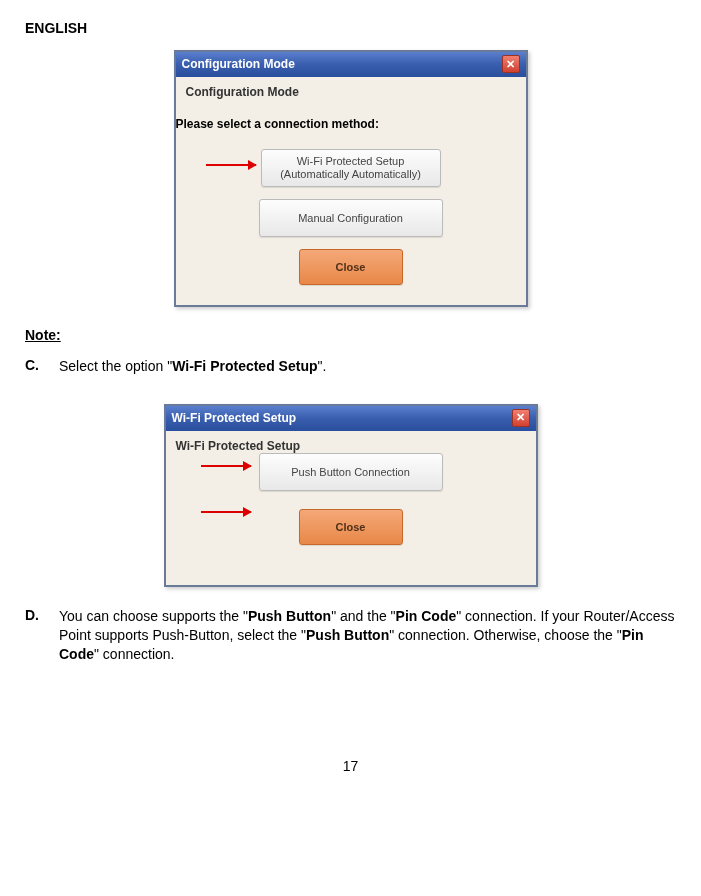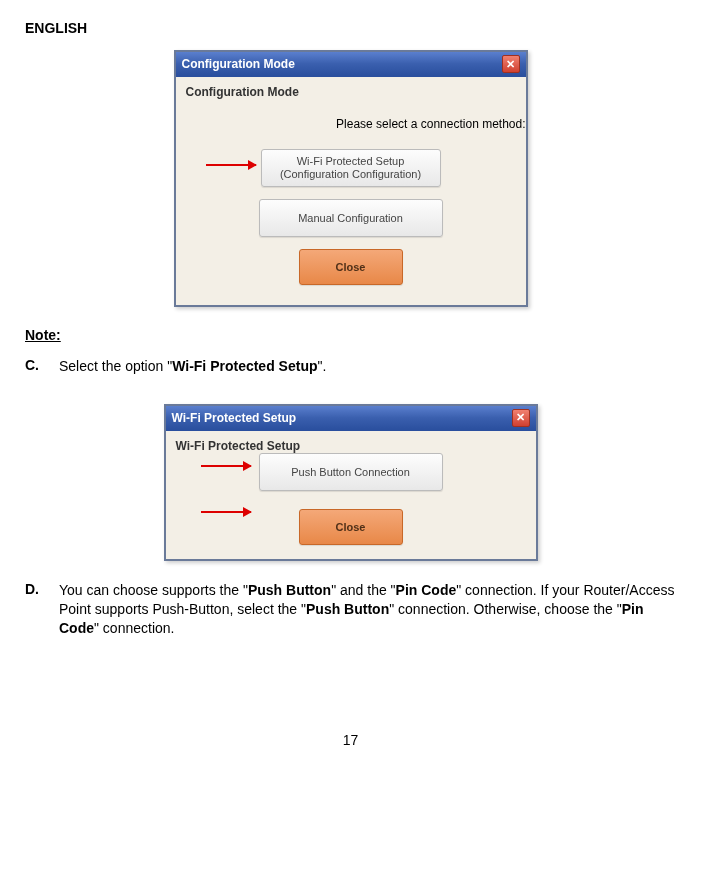--- a/index.html
+++ b/index.html
@@ -2,21 +2,21 @@
 <html><head>
 <meta charset="utf-8">
 <style>
 body{margin:0;padding:20px 25px;font-family:"Segoe UI",Tahoma,sans-serif;font-size:14px;color:#000;background:#fff;width:701px;box-sizing:border-box}
 .header{font-weight:bold;font-size:14px;margin-bottom:14px}
 .figure{display:flex;justify-content:center;margin:10px 0 20px}
 .dialog{border:2px solid #6a7a99;background:#f3efe6;width:350px;box-shadow:2px 2px 4px rgba(0,0,0,.2)}
 .titlebar{background:linear-gradient(to bottom,#5a7fce 0%,#3a5fae 50%,#2a4f9e 100%);color:#fff;font-size:12px;font-weight:bold;padding:3px 6px;display:flex;align-items:center;justify-content:space-between;border-bottom:1px solid #2a4f9e}
 .closebox{width:16px;height:16px;background:linear-gradient(to bottom,#f08070,#d04030);border:1px solid #a03020;border-radius:2px;display:flex;align-items:center;justify-content:center;color:#fff;font-size:11px;font-weight:bold;line-height:1}
 .subtitle{font-family:Arial,sans-serif;font-size:12px;font-weight:bold;padding:8px 10px 0;color:#333}
-.prompt{font-family:Arial,sans-serif;font-size:12px;font-weight:normal;text-align:right;margin:18px 0 18px;color:#000}
+.prompt{font-family:Arial,sans-serif;font-size:12px;font-weight:bold;text-align:left;margin:18px 0 18px;color:#000}
 .btn-stack{display:flex;flex-direction:column;align-items:center;gap:12px;padding-bottom:20px;position:relative}
 .dlg-btn{width:170px;min-height:28px;border:1px solid #bbb;border-radius:3px;background:linear-gradient(to bottom,#fdfdfd,#e8e8e8);font-size:11px;color:#444;text-align:center;display:flex;align-items:center;justify-content:center;padding:4px 6px;box-shadow:0 1px 1px rgba(0,0,0,.1)}
 .dlg-btn.two-line{line-height:1.2;height:auto;padding:4px 4px}
 .dlg-btn.close-btn{width:90px;min-height:26px;background:linear-gradient(to bottom,#f4a878,#e88848);border:1px solid #c86828;color:#503018;font-weight:bold}
 .arrow{position:absolute;left:30px;width:50px;height:2px;background:#d00}
 .arrow::after{content:"";position:absolute;right:-1px;top:-4px;border-left:9px solid #d00;border-top:5px solid transparent;border-bottom:5px solid transparent}
 .para{margin:0 0 14px;line-height:1.35}
 .note-row{display:flex;gap:6px;margin-bottom:14px}
 .note-label{font-weight:bold;text-decoration:underline;min-width:42px}
 .step-row{display:flex;gap:14px;margin-bottom:14px}
@@ -35,21 +35,21 @@
       <span>Configuration Mode</span>
       <div class="closebox">✕</div>
     </div>
     <div class="subtitle">Configuration Mode</div>
     <div class="prompt">Please select a connection method:</div>
     <div class="btn-stack">
       <div class="arrow" style="top:15px"></div>
       <div class="dlg-btn two-line">
         <div>
           <div>Wi-Fi Protected Setup</div>
-          <div>(Configuration Configuration)</div>
+          <div>(Automatically Automatically)</div>
         </div>
       </div>
       <div class="dlg-btn">Manual Configuration</div>
       <div class="dlg-btn close-btn">Close</div>
     </div>
   </div>
 </div>
 
 <div class="note-row">
   <div class="note-label">Note:</div>
@@ -62,21 +62,21 @@
   </div>
 </div>
 
 <div class="figure">
   <div class="dialog" style="width:370px">
     <div class="titlebar">
       <span>Wi-Fi Protected Setup</span>
       <div class="closebox">✕</div>
     </div>
     <div class="subtitle">Wi-Fi Protected Setup</div>
-    <div class="btn-stack" style="gap:18px;padding-bottom:14px">
+    <div class="btn-stack" style="gap:18px;padding-bottom:40px">
       <div class="arrow" style="top:12px;left:35px"></div>
       <div class="arrow" style="top:58px;left:35px"></div>
       <div class="dlg-btn">Push Button Connection</div>
       <div class="dlg-btn close-btn">Close</div>
     </div>
   </div>
 </div>
 
 <div class="step-row">
   <div class="step-letter">D.</div>

